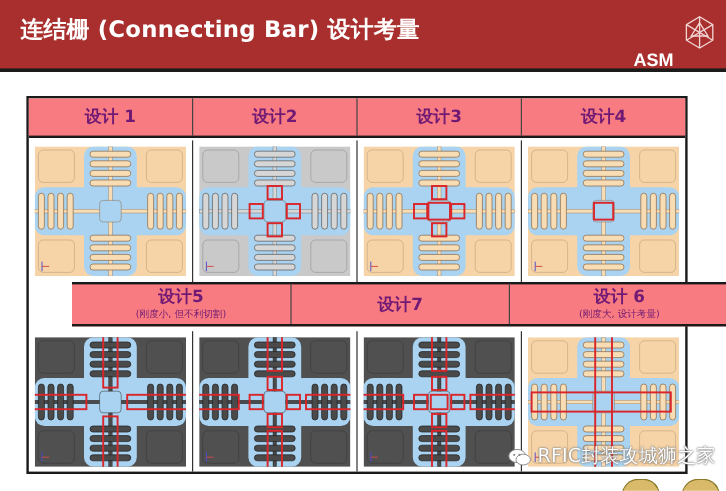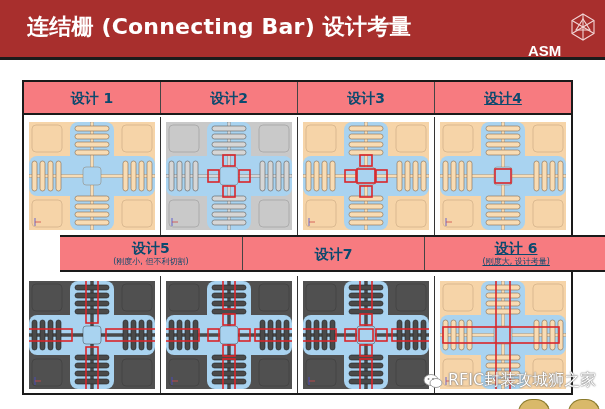--- a/index.html
+++ b/index.html
@@ -5,22 +5,22 @@
   * { box-sizing: border-box; margin: 0; padding: 0; }
   html, body { width: 605px; height: 409px; overflow: hidden; background: #ffffff; }
   body { position: relative; font-family: "DejaVu Sans", "Liberation Sans", sans-serif; }
 
   .title-bar {
     position: absolute; left: 0; top: 0; width: 605px; height: 60px;
     background: #a82f2d;
     border-bottom: 3px solid #1b1b1b;
   }
   .title-text {
-    position: absolute; left: 27px; top: 12px;
-    color: #ffffff; font-size: 22px; font-weight: bold; letter-spacing: 0.2px;
+    position: absolute; left: 17px; top: 12px;
+    color: #ffffff; font-size: 19px; font-weight: bold; letter-spacing: 0.2px;
     white-space: nowrap;
   }
   .logo-text {
     position: absolute; left: 528px; top: 18px;
     color: #ffffff; font-size: 15px; font-weight: bold;
     font-family: "Liberation Sans", sans-serif;
     margin-top: 24px;
   }
   .logo-icon { position: absolute; left: 570px; top: 13px; width: 26px; height: 28px; }
 
@@ -32,23 +32,23 @@
   .hdr-row {
     position: absolute; left: 0; width: 547px;
     background: #f77b80;
     border-bottom: 2px solid #1a1a1a;
     display: flex;
   }
   .hdr-row.r1 { top: 0; height: 33px; }
   .hdr-row.r2 { top: 153px; height: 37px; border-top: 2px solid #1a1a1a; margin-left: 36px; }
   .hdr-cell {
     flex: 1; display: flex; flex-direction: column; align-items: center; justify-content: center;
-    color: #0c4a6e; border-right: 1px solid #444;
-  }
-  .hdr-cell:last-child { border-right: none; text-decoration: underline; }
+    color: #701a75; border-right: 1px solid #444;
+  }
+  .hdr-cell:last-child { border-right: none; }
   .hdr-label { font-size: 14px; font-weight: bold; line-height: 16px; }
   .hdr-sub { font-size: 8px; line-height: 10px; margin-top: 1px; }
 
   .img-row {
     position: absolute; left: 0; width: 547px; display: flex;
   }
   .img-row.r1 { top: 35px; height: 118px; }
   .img-row.r2 { top: 194px; height: 117px; }
   .img-cell {
     flex: 1; border-right: 1px solid #333; position: relative; overflow: visible;

